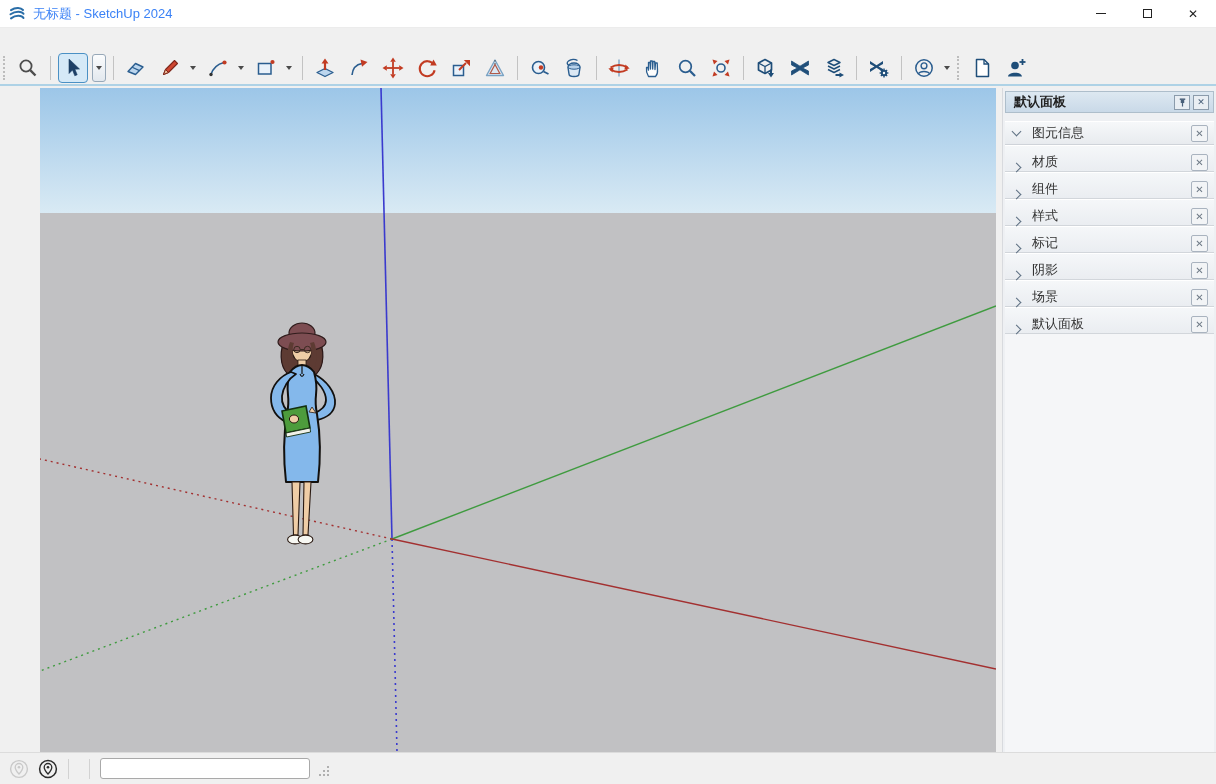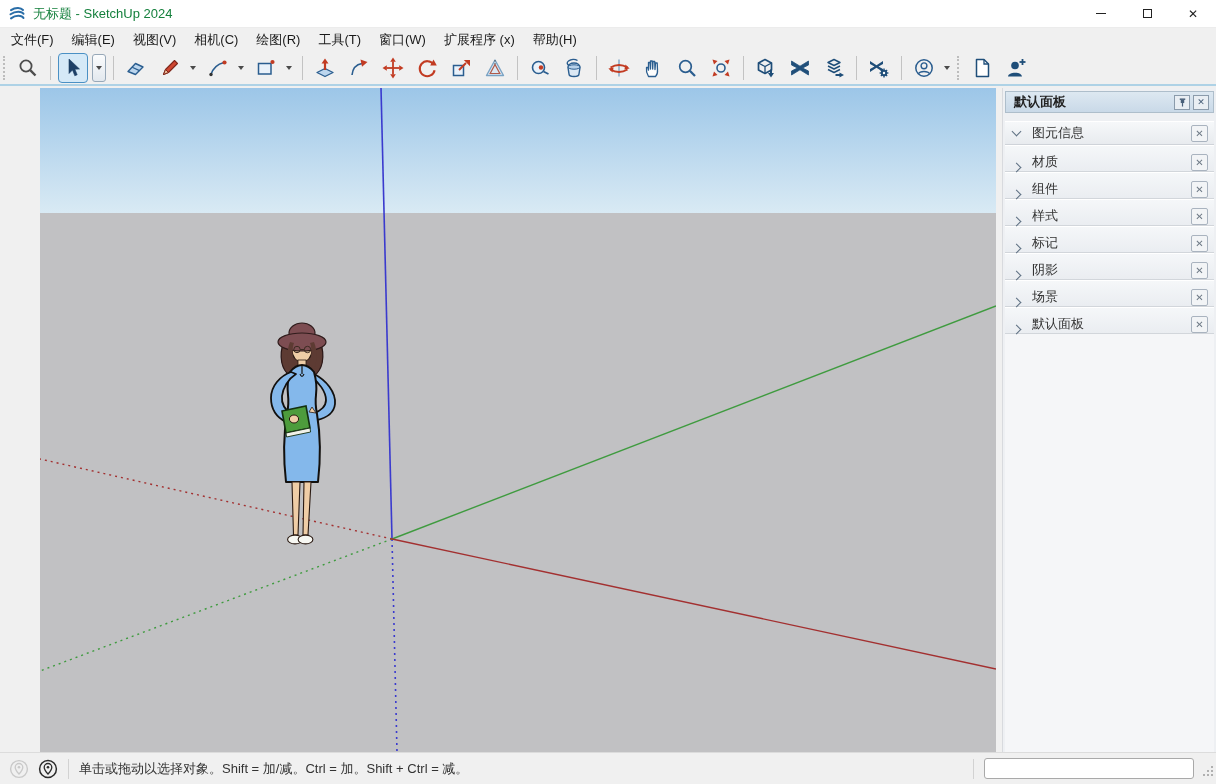--- a/index.html
+++ b/index.html
@@ -3,21 +3,21 @@
 <meta charset="utf-8">
 <style>
   * { margin:0; padding:0; box-sizing:border-box; }
   html,body { width:1216px; height:784px; overflow:hidden; }
   body { font-family:"Liberation Sans","DejaVu Sans",sans-serif; font-size:13px; color:#1a1a1a; }
   .root { position:relative; width:1216px; height:784px; background:#f0f0f0; }
 
   
   .titlebar { position:absolute; top:0; left:0; right:0; height:28px; background:var(--titlebar_bg); display:flex; align-items:center; border-bottom:1px solid #ececec; }
   .app-logo { width:18px; height:18px; margin:0 7px 0 8px; }
-  .tb-title { font-size:13px; color:#15803d; }
+  .tb-title { font-size:13px; color:#3b82f6; }
   .wc-group { margin-left:auto; display:flex; height:28px; }
   .wc-btn { width:46px; height:28px; display:flex; align-items:center; justify-content:center; cursor:default; }
   .wc-minus { width:10px; height:1.5px; background:#222; }
   .wc-box { width:9px; height:9px; border:1.2px solid #222; }
   .wc-x { font-size:12px; color:#222; line-height:1; }
 
   
   .menubar { position:absolute; top:28px; left:0; right:0; height:24px; background:var(--menubar_bg); display:flex; align-items:center; padding-left:2px; }
   .menu-item { padding:4px 9px; font-size:13px; color:#1a1a1a; cursor:default; }
 
@@ -88,31 +88,20 @@
         </div>
         <div class="wc-btn">
           <div class="wc-box"></div>
         </div>
         <div class="wc-btn">
           <span class="wc-x">✕</span>
         </div>
       </div>
   </div>
 
-  <div class="menubar" id="menubar">
-      <div class="menu-item">文件(F)</div>
-      <div class="menu-item">编辑(E)</div>
-      <div class="menu-item">视图(V)</div>
-      <div class="menu-item">相机(C)</div>
-      <div class="menu-item">绘图(R)</div>
-      <div class="menu-item">工具(T)</div>
-      <div class="menu-item">窗口(W)</div>
-      <div class="menu-item">扩展程序 (x)</div>
-      <div class="menu-item">帮助(H)</div>
-    </div>
 
   <div class="toolbar" id="toolbar">
       <div class="grip"></div>
       <div class="tool">
         <span>
           <svg viewBox="0 0 22 22">
             <circle cx="9" cy="9" r="5.6" fill="none" stroke="#4d4d4d" stroke-width="1.8"></circle>
             <line x1="13.2" y1="13.2" x2="18.5" y2="18.5" stroke="#4d4d4d" stroke-width="2.4"></line>
           </svg>
         </span>
@@ -498,21 +487,20 @@
       <circle cx="10" cy="10" r="8.4" fill="none" stroke="#c9c9c9" stroke-width="1.4"></circle>
       <path d="M10,4.5 C12.2,4.5 13.8,6.2 13.8,8.2 C13.8,10.8 10,15 10,15 C10,15 6.2,10.8 6.2,8.2 C6.2,6.2 7.8,4.5 10,4.5 Z" fill="none" stroke="#c9c9c9" stroke-width="1.3"></path>
       <circle cx="10" cy="8.2" r="1.3" fill="#c9c9c9"></circle>
     </svg>
     <svg class="sb-icon" viewBox="0 0 20 20">
       <circle cx="10" cy="10" r="8.4" fill="none" stroke="#2b2b2b" stroke-width="1.5"></circle>
       <path d="M10,4.5 C12.2,4.5 13.8,6.2 13.8,8.2 C13.8,10.8 10,15 10,15 C10,15 6.2,10.8 6.2,8.2 C6.2,6.2 7.8,4.5 10,4.5 Z" fill="none" stroke="#2b2b2b" stroke-width="1.3"></path>
       <circle cx="10" cy="8.2" r="1.3" fill="#2b2b2b"></circle>
     </svg>
     <div class="sb-sep"></div>
-    <div class="sb-hint">单击或拖动以选择对象。Shift = 加/减。Ctrl = 加。Shift + Ctrl = 减。</div>
     <div class="sb-sep"></div>
     <input class="sb-measure" value="" style="">
     <svg class="sb-grip" viewBox="0 0 12 12">
       <g fill="#b0b0b0">
         <rect x="9" y="1" width="2" height="2"></rect>
           <rect x="9" y="5" width="2" height="2"></rect>
           <rect x="9" y="9" width="2" height="2"></rect>
         <rect x="5" y="5" width="2" height="2"></rect>
           <rect x="5" y="9" width="2" height="2"></rect>
         <rect x="1" y="9" width="2" height="2"></rect>

